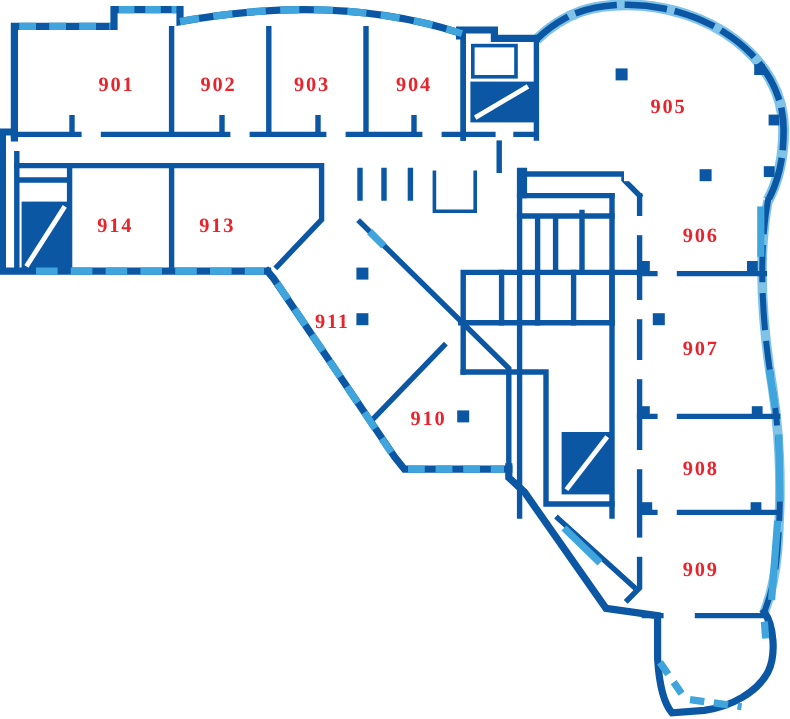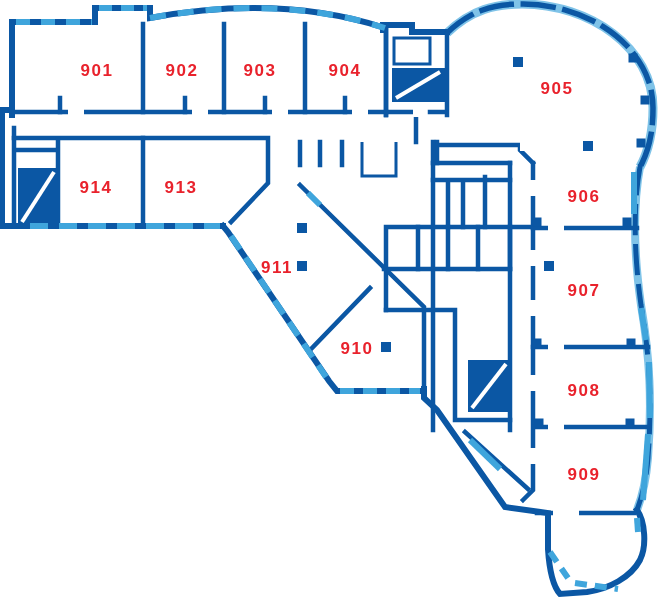--- a/index.html
+++ b/index.html
@@ -1,17 +1,17 @@
 <!DOCTYPE html>
 <html style="--wall: #0B57A4; --win: #3FA5DC; --pale: #7FC3E8; --label: #E9222C; --bg: #FFFFFF;"><head>
 <meta charset="utf-8">
 <style>
   html,body{margin:0;padding:0;background:#fff;}
   .stage{position:relative;width:658px;height:599px;background:var(--bg,#fff);overflow:hidden;
-         font-family:Liberation Sans, sans-serif;}
+         font-family:Liberation Serif, serif;}
   svg{display:block}
   .wall-ext{fill:none;stroke:var(--wall,#0B57A4);stroke-width:6;stroke-linecap:square;}
   .wall-int{fill:none;stroke:var(--wall,#0B57A4);stroke-width:4.5;stroke-linecap:square;}
   .wall-thin{fill:none;stroke:var(--wall,#0B57A4);stroke-width:3;}
   .pale{fill:none;stroke:var(--pale,#7FC3E8);stroke-width:9;}
   .win{fill:none;stroke:var(--win,#3FA5DC);stroke-width:6;stroke-linecap:butt;}
   .win-solid{fill:none;stroke:var(--win,#3FA5DC);stroke-width:6;}
   .white-fill{fill:#ffffff;stroke:none;}
   .dark-fill{fill:var(--wall,#0B57A4);stroke:none;}
   .slit{stroke:#ffffff;stroke-width:4;}

